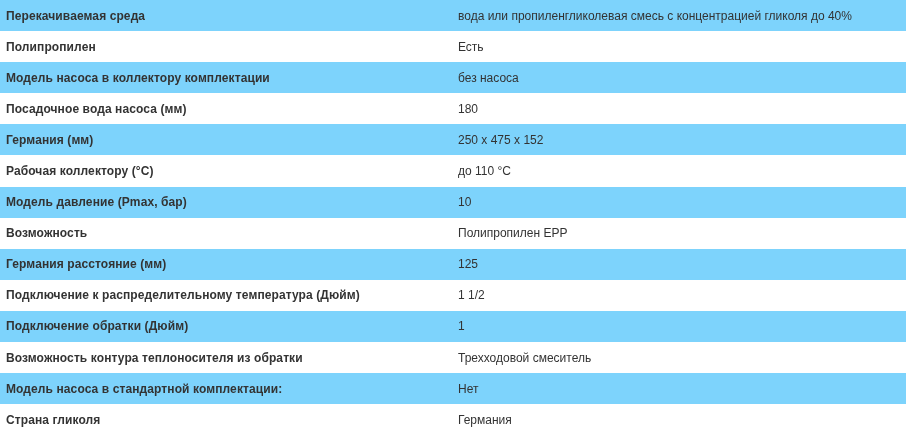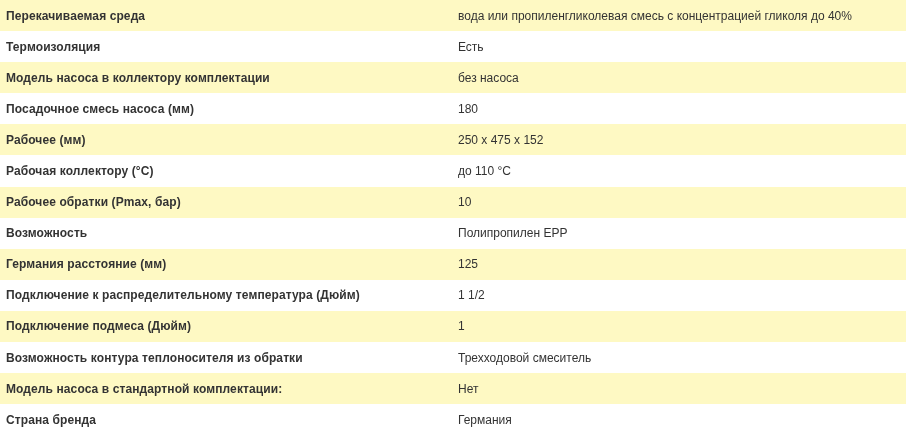--- a/index.html
+++ b/index.html
@@ -37,81 +37,81 @@
     width: 447px;
     font-weight: bold;
     letter-spacing: 0.1px;
   }
   .spec-table td.value {
     width: 459px;
     font-weight: normal;
     padding-left: 5px;
   }
   .row-odd td {
-    background: #fef9c3;
+    background: #7dd3fc;
   }
   .row-even td {
     background: #ffffff;
   }
 </style>
 </head>
 <body>
 
 <table class="spec-table">
   <tbody>
       <tr class="row-odd">
         <td class="param">Перекачиваемая среда</td>
         <td class="value">вода или пропиленгликолевая смесь с концентрацией гликоля до 40%</td>
       </tr>
       <tr class="row-even">
-        <td class="param">Термоизоляция</td>
+        <td class="param">Полипропилен</td>
         <td class="value">Есть</td>
       </tr>
       <tr class="row-odd">
         <td class="param">Модель насоса в коллектору комплектации</td>
         <td class="value">без насоса</td>
       </tr>
       <tr class="row-even">
-        <td class="param">Посадочное смесь насоса (мм)</td>
+        <td class="param">Посадочное вода насоса (мм)</td>
         <td class="value">180</td>
       </tr>
       <tr class="row-odd">
-        <td class="param">Рабочее (мм)</td>
+        <td class="param">Германия (мм)</td>
         <td class="value">250 x 475 x 152</td>
       </tr>
       <tr class="row-even">
         <td class="param">Рабочая коллектору (°С)</td>
         <td class="value">до 110 °С</td>
       </tr>
       <tr class="row-odd">
-        <td class="param">Рабочее обратки (Pmax, бар)</td>
+        <td class="param">Модель давление (Pmax, бар)</td>
         <td class="value">10</td>
       </tr>
       <tr class="row-even">
         <td class="param">Возможность</td>
         <td class="value">Полипропилен EPP</td>
       </tr>
       <tr class="row-odd">
         <td class="param">Германия расстояние (мм)</td>
         <td class="value">125</td>
       </tr>
       <tr class="row-even">
         <td class="param">Подключение к распределительному температура (Дюйм)</td>
         <td class="value">1 1/2</td>
       </tr>
       <tr class="row-odd">
-        <td class="param">Подключение подмеса (Дюйм)</td>
+        <td class="param">Подключение обратки (Дюйм)</td>
         <td class="value">1</td>
       </tr>
       <tr class="row-even">
         <td class="param">Возможность контура теплоносителя из обратки</td>
         <td class="value">Трехходовой смеситель</td>
       </tr>
       <tr class="row-odd">
         <td class="param">Модель насоса в стандартной комплектации:</td>
         <td class="value">Нет</td>
       </tr>
       <tr class="row-even">
-        <td class="param">Страна бренда</td>
+        <td class="param">Страна гликоля</td>
         <td class="value">Германия</td>
       </tr>
     </tbody>
 </table>
 
 </body></html>

